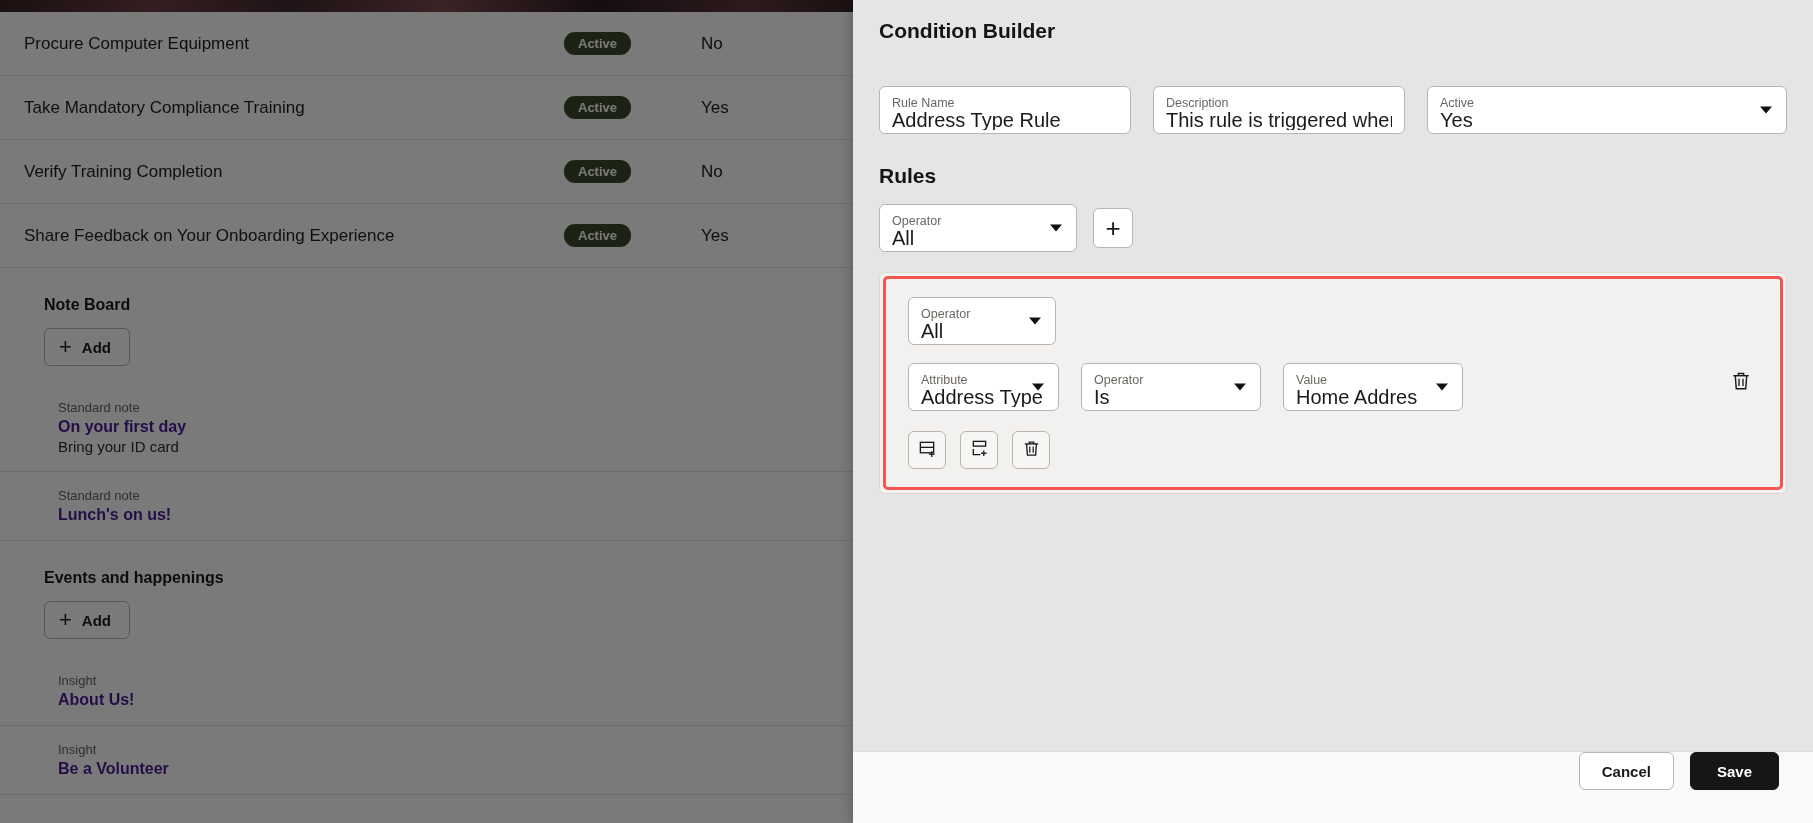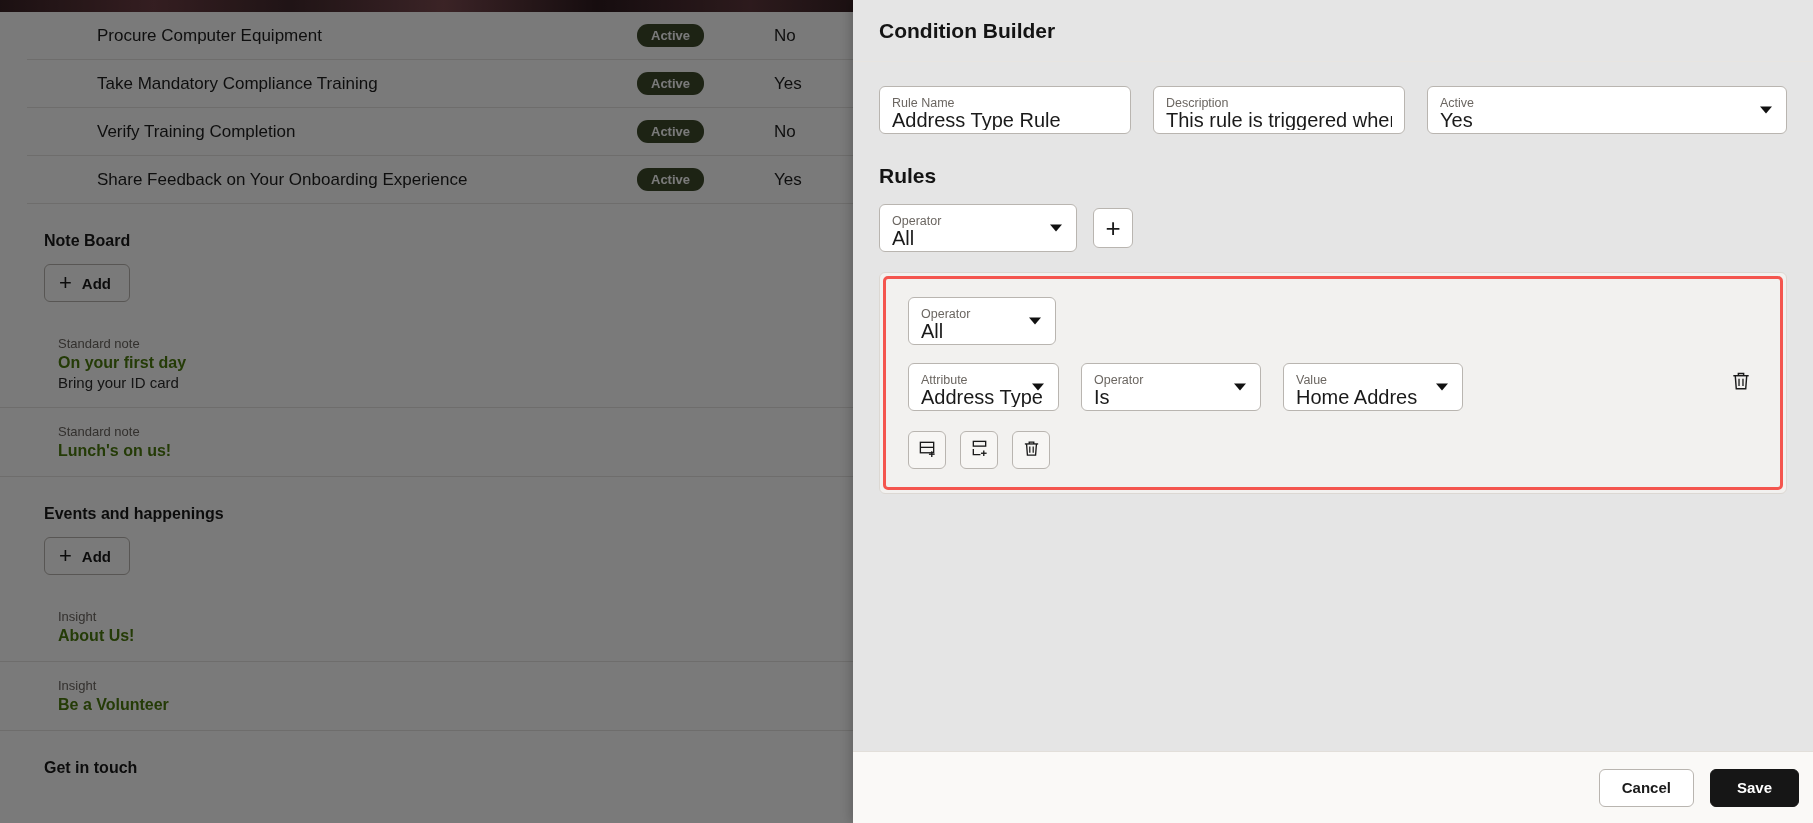--- a/index.html
+++ b/index.html
@@ -19,24 +19,23 @@
   }
   .bg-hero {
     position: absolute; top: 0; left: 0; width: 853px; height: 12px;
     background: linear-gradient(90deg,#3a2326 0%, #6d3f45 18%, #432a2e 34%, #7b4a50 52%, #2f1c20 70%, #5e383d 88%, #3a2326 100%);
   }
   .bg-content { position: absolute; top: 12px; left: 0; width: 853px; bottom: 0; }
 
   .task-row {
     position: relative;
     display: flex; align-items: center;
-    height: 48px;
+    height: 64px;
     border-bottom: 1px solid #e6e4e1;
-    padding-left: 70px;
-    margin-left: 27px;
+    padding-left: 24px;
   }
   .task-name { font-size: 17px; color: #1f1f1f; flex: 0 0 540px; }
   .badge {
     background: #3d4a2b; color: #ffffff;
     font-size: 13px; font-weight: 600;
     padding: 4px 14px; border-radius: 11px;
     margin-right: 70px;
   }
   .task-flag { font-size: 17px; color: #1f1f1f; }
 
@@ -52,21 +51,21 @@
     background: #ffffff;
     font-size: 15px; font-weight: 600; color: #1a1a1a;
   }
   .add-plus { font-size: 22px; font-weight: 400; line-height: 1; }
 
   .note-card {
     border-bottom: 1px solid #e6e4e1;
     padding: 16px 0 16px 58px;
   }
   .note-kind { font-size: 13px; color: #6b6661; margin-bottom: 3px; }
-  .note-title { font-size: 16px; font-weight: 700; color: #4d7c0f; }
+  .note-title { font-size: 16px; font-weight: 700; color: #4c1d95; }
   .note-sub { font-size: 15px; color: #2c2c2c; margin-top: 2px; }
 
   .dimmer {
     position: absolute; top: 0; left: 0; width: 853px; height: 823px;
     background: rgba(0,0,0,0.52);
   }
 
   
   .panel {
     position: absolute; top: 0; right: 0;
@@ -158,22 +157,22 @@
     width: 38px; height: 38px;
     display: flex; align-items: center; justify-content: center;
     align-self: center;
     margin-left: 14px;
   }
 
   
   .panel-foot {
     flex: 0 0 72px;
     border-top: 1px solid #e2dfda;
-    display: flex; align-items: center; justify-content: flex-end;
-    gap: 16px; padding: 0 14px;
+    display: flex; align-items: flex-start; justify-content: flex-end;
+    gap: 16px; padding: 0 34px;
     background: #faf9f7;
   }
   .btn-cancel {
     border: 1px solid #b9b5b0; border-radius: 6px;
     background: #ffffff; color: #1a1a1a;
     height: 38px; padding: 0 22px;
     font-size: 15px; font-weight: 600;
     font-family: "Liberation Sans", sans-serif;
   }
   .btn-save {

